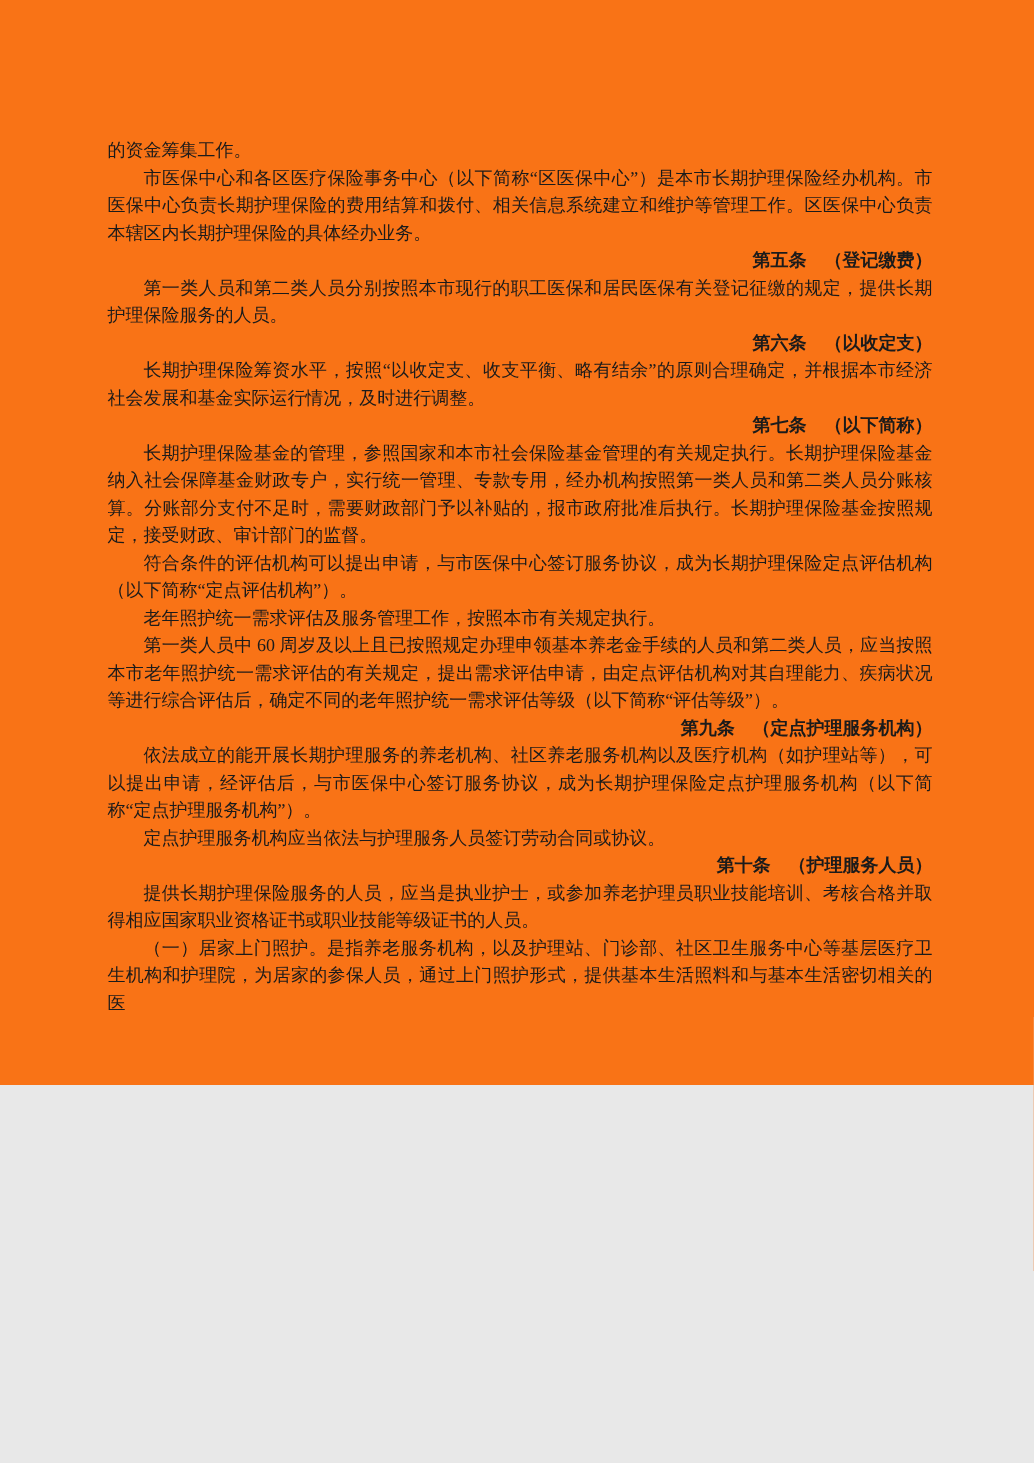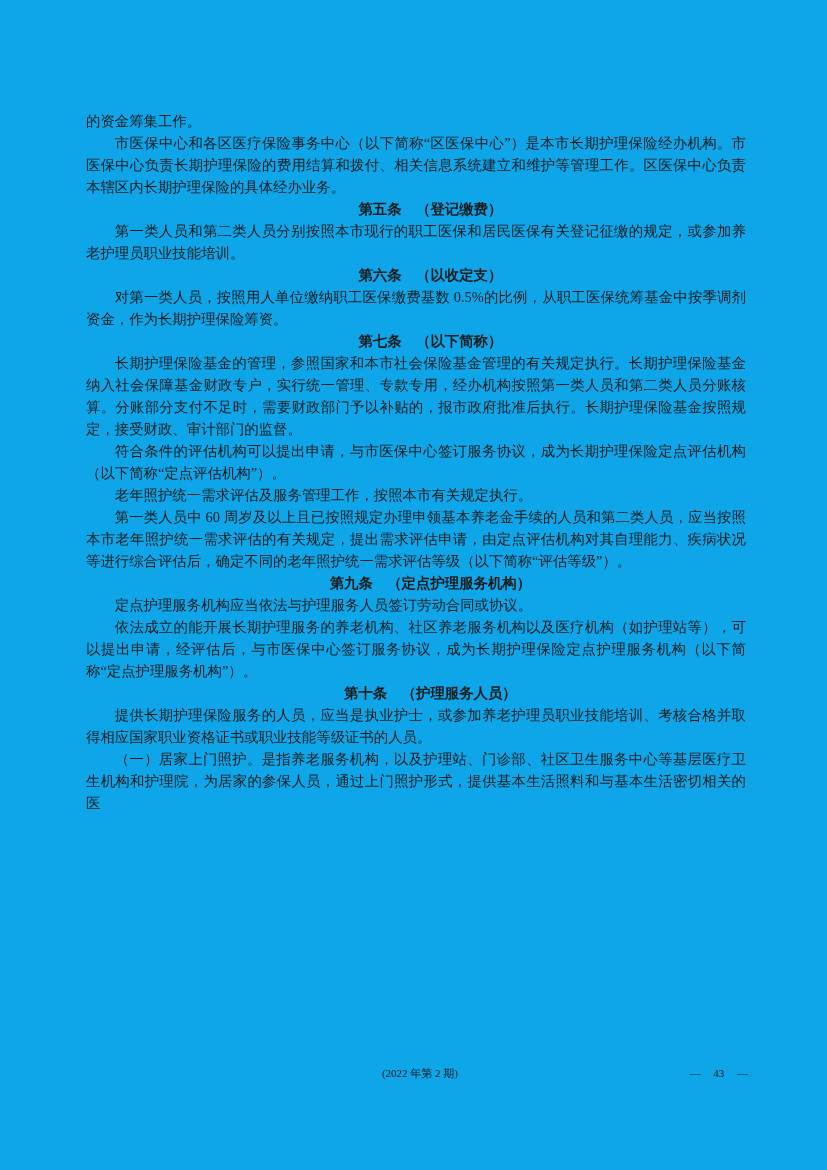--- a/index.html
+++ b/index.html
@@ -1,22 +1,22 @@
 <!DOCTYPE html>
 <html><head>
 <meta charset="utf-8">
 <style>
   html, body { margin: 0; padding: 0; }
   body { background: #e8e8e8; }
 
   .page {
     position: relative;
     width: 827px;
-    height: 1170px;
-    background: #0ea5e9;
+    height: 868px;
+    background: #f97316;
     font-family: "Liberation Serif", "DejaVu Serif", serif;
     color: #1b1b1b;
     overflow: hidden;
     margin: 0;
   }
 
   .content {
     position: absolute;
     left: 86px;
     top: 110px;
@@ -26,21 +26,21 @@
     text-align: justify;
   }
 
   .content p { margin: 0; padding: 0; }
 
   .para  { text-indent: 2em; }
   .cont  { text-indent: 0; }
   .heading {
     text-indent: 2em;
     font-weight: 700;
-    text-align: center;
+    text-align: right;
   }
 
   .footer {
     position: absolute;
     left: 100px;
     top: 1062px;
     width: 660px;
     height: 22px;
     line-height: 22px;
     font-size: 11px;
@@ -59,31 +59,31 @@
 </style>
 </head>
 <body>
 
 <div class="page">
 
   <div class="content">
     <p class="cont">的资金筹集工作。</p>
     <p class="para">市医保中心和各区医疗保险事务中心（以下简称“区医保中心”）是本市长期护理保险经办机构。市医保中心负责长期护理保险的费用结算和拨付、相关信息系统建立和维护等管理工作。区医保中心负责本辖区内长期护理保险的具体经办业务。</p>
     <p class="heading">第五条　（登记缴费）</p>
-    <p class="para">第一类人员和第二类人员分别按照本市现行的职工医保和居民医保有关登记征缴的规定，或参加养老护理员职业技能培训。</p>
+    <p class="para">第一类人员和第二类人员分别按照本市现行的职工医保和居民医保有关登记征缴的规定，提供长期护理保险服务的人员。</p>
     <p class="heading">第六条　（以收定支）</p>
-    <p class="para">对第一类人员，按照用人单位缴纳职工医保缴费基数 0.5%的比例，从职工医保统筹基金中按季调剂资金，作为长期护理保险筹资。</p>
+    <p class="para">长期护理保险筹资水平，按照“以收定支、收支平衡、略有结余”的原则合理确定，并根据本市经济社会发展和基金实际运行情况，及时进行调整。</p>
     <p class="heading">第七条　（以下简称）</p>
     <p class="para">长期护理保险基金的管理，参照国家和本市社会保险基金管理的有关规定执行。长期护理保险基金纳入社会保障基金财政专户，实行统一管理、专款专用，经办机构按照第一类人员和第二类人员分账核算。分账部分支付不足时，需要财政部门予以补贴的，报市政府批准后执行。长期护理保险基金按照规定，接受财政、审计部门的监督。</p>
     <p class="para">符合条件的评估机构可以提出申请，与市医保中心签订服务协议，成为长期护理保险定点评估机构（以下简称“定点评估机构”）。</p>
     <p class="para">老年照护统一需求评估及服务管理工作，按照本市有关规定执行。</p>
     <p class="para">第一类人员中 60 周岁及以上且已按照规定办理申领基本养老金手续的人员和第二类人员，应当按照本市老年照护统一需求评估的有关规定，提出需求评估申请，由定点评估机构对其自理能力、疾病状况等进行综合评估后，确定不同的老年照护统一需求评估等级（以下简称“评估等级”）。</p>
     <p class="heading">第九条　（定点护理服务机构）</p>
+    <p class="para">依法成立的能开展长期护理服务的养老机构、社区养老服务机构以及医疗机构（如护理站等），可以提出申请，经评估后，与市医保中心签订服务协议，成为长期护理保险定点护理服务机构（以下简称“定点护理服务机构”）。</p>
     <p class="para">定点护理服务机构应当依法与护理服务人员签订劳动合同或协议。</p>
-    <p class="para">依法成立的能开展长期护理服务的养老机构、社区养老服务机构以及医疗机构（如护理站等），可以提出申请，经评估后，与市医保中心签订服务协议，成为长期护理保险定点护理服务机构（以下简称“定点护理服务机构”）。</p>
     <p class="heading">第十条　（护理服务人员）</p>
     <p class="para">提供长期护理保险服务的人员，应当是执业护士，或参加养老护理员职业技能培训、考核合格并取得相应国家职业资格证书或职业技能等级证书的人员。</p>
     <p class="para">（一）居家上门照护。是指养老服务机构，以及护理站、门诊部、社区卫生服务中心等基层医疗卫生机构和护理院，为居家的参保人员，通过上门照护形式，提供基本生活照料和与基本生活密切相关的医</p>
   </div>
 
   <div class="footer">
     <span class="issue">(2022 年第 2 期)</span>
     <span class="pagenum">— 43 —</span>
   </div>
 

